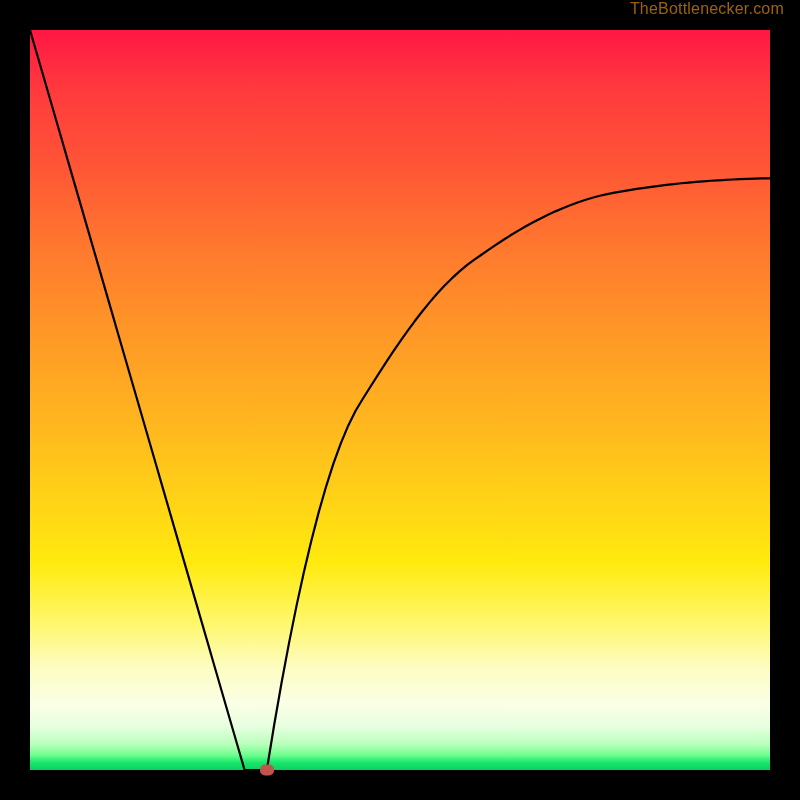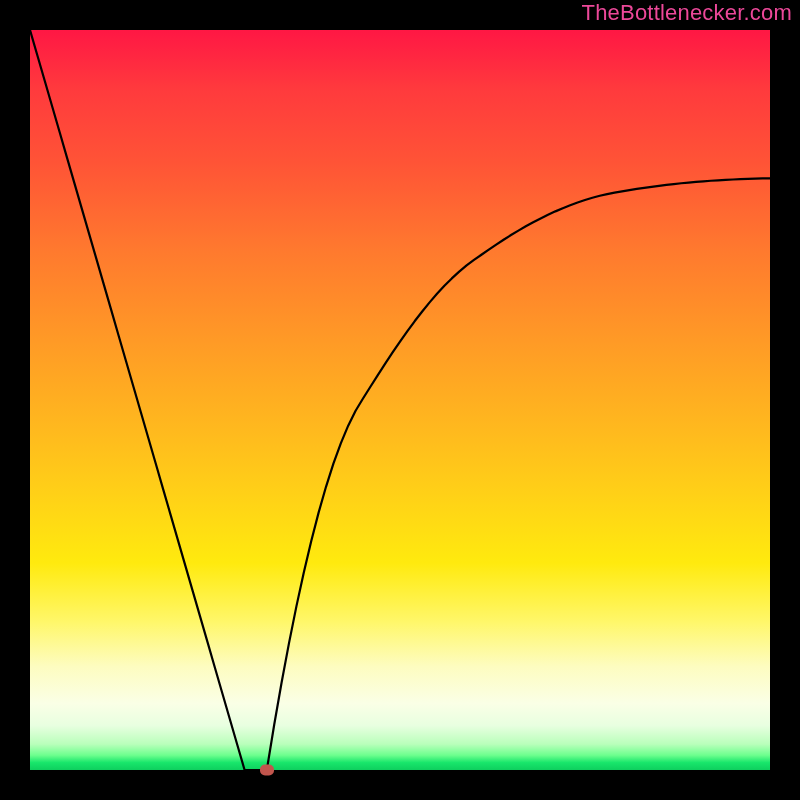--- a/index.html
+++ b/index.html
@@ -7,23 +7,23 @@
     padding: 0;
     width: 800px;
     height: 800px;
     background: #000;
     font-family: Arial, Helvetica, sans-serif;
     overflow: hidden;
   }
   .attribution {
     position: absolute;
     top: 0;
-    right: 8px;
-    color: #ec4899;
-    font-size: 22px;
+    right: 16px;
+    color: #a16207;
+    font-size: 16px;
     font-weight: 400;
     letter-spacing: 0.2px;
   }
   .frame {
     position: absolute;
     left: 30px;
     top: 30px;
     width: 740px;
     height: 740px;
     background: #000;

